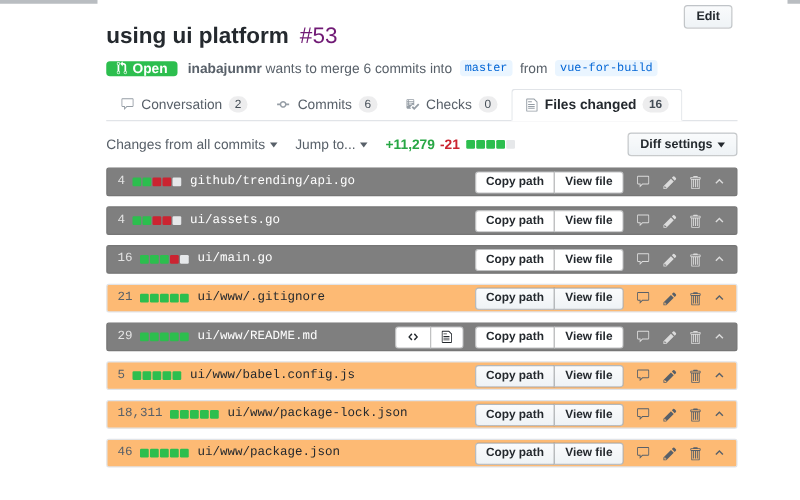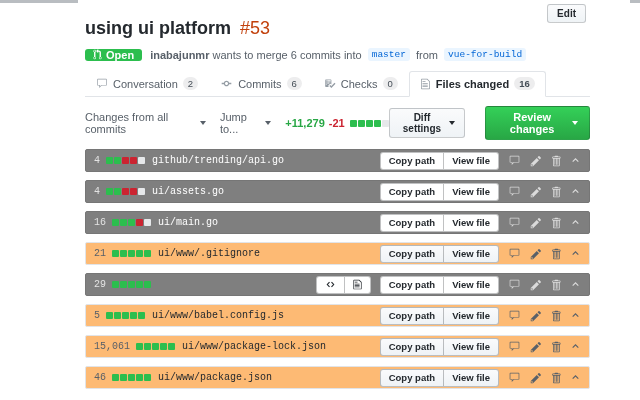--- a/index.html
+++ b/index.html
@@ -7,21 +7,21 @@
     font-family:"Liberation Sans","DejaVu Sans",sans-serif; color:#24292e; }
   .sliver { position:absolute; top:0; height:3px; background:#b9bdc1; }
   .sliver.left { left:0; width:78px; }
   .sliver.right { right:0; width:10px; }
 
   .container { position:absolute; left:85px; top:2px; width:505px; }
 
   
   .title-row { position:relative; padding-top:3px; }
   .pr-title { font-size:18px; font-weight:600; color:#24292e; display:inline; }
-  .pr-number { font-size:18px; font-weight:400; color:#c2410c; }
+  .pr-number { font-size:18px; font-weight:400; color:#701a75; }
   .btn { display:inline-flex; align-items:center; gap:4px; background:#fafbfc;
     background:linear-gradient(#fafbfc,#eff3f6); border:1px solid rgba(27,31,35,.22);
     border-radius:3px; font-size:10px; font-weight:600; color:#24292e; padding:3px 9px; cursor:pointer; }
   .edit-btn { position:absolute; right:4px; top:2px; }
 
   .meta-row { display:flex; align-items:center; margin-top:6px; font-size:11px; color:#586069; flex-wrap:nowrap; }
   .state-badge { display:inline-flex; align-items:center; gap:4px; background:#2cbe4e; color:#fff;
     font-size:11px; font-weight:600; border-radius:3px; padding:0 8px; margin-right:8px; }
   .state-badge svg { display:block; }
   .author { font-weight:600; }
@@ -152,24 +152,20 @@
         <span class="blk" style="background: rgb(44, 190, 78);"></span>
         <span class="blk" style="background: rgb(44, 190, 78);"></span>
         <span class="blk" style="background: rgb(44, 190, 78);"></span>
         <span class="blk" style="background: rgb(230, 232, 234);"></span>
       </span>
     <span class="toolbar-right">
       <button class="btn">
         <span>Diff settings</span>
           <span class="caret"></span>
       </button>
-      <button class="review-btn">
-        <span>Review changes</span>
-          <span class="caret"></span>
-      </button>
     </span>
   </div>
 
   <div class="file-list">
       <div class="file-row dark">
     <span class="stat">4</span>
 
     <span class="blocks">
           <span class="blk" style="background: rgb(44, 190, 78);"></span>
           <span class="blk" style="background: rgb(44, 190, 78);"></span>
@@ -326,20 +322,21 @@
       <div class="file-row dark">
     <span class="stat">29</span>
 
     <span class="blocks">
           <span class="blk" style="background: rgb(44, 190, 78);"></span>
           <span class="blk" style="background: rgb(44, 190, 78);"></span>
           <span class="blk" style="background: rgb(44, 190, 78);"></span>
           <span class="blk" style="background: rgb(44, 190, 78);"></span>
           <span class="blk" style="background: rgb(44, 190, 78);"></span>
         </span>
+    <span class="path">ui/www/README.md</span>
     <span class="row-right">
       <span class="btn-group">
         <button class="grp-btn">
           <svg width="11" height="9" viewBox="0 0 14 16" fill="currentColor">
                 <path d="M9.5 3L8 4.5 11.5 8 8 11.5 9.5 13 14 8 9.5 3zm-5 0L0 8l4.5 5L6 11.5 2.5 8 6 4.5 4.5 3z"></path>
               </svg>
         </button>
         <button class="grp-btn">
           <svg width="9" height="11" viewBox="0 0 12 16" fill="currentColor">
                 <path d="M6 5H2V4h4v1zM2 8h7V7H2v1zm0 2h7V9H2v1zm0 2h7v-1H2v1zm10-7.5V14c0 .55-.45 1-1 1H1c-.55 0-1-.45-1-1V2c0-.55.45-1 1-1h7.5L12 4.5zM11 5L8 2H1v12h10V5z"></path>
@@ -405,21 +402,21 @@
             </svg>
       </span>
       <span class="row-icon">
         <svg width="11" height="9" viewBox="0 0 16 16" fill="none" stroke="currentColor" stroke-width="2">
               <path d="M3 10l5-5 5 5"></path>
             </svg>
       </span>
     </span>
   </div>
       <div class="file-row">
-    <span class="stat">15,061</span>
+    <span class="stat">18,311</span>
 
     <span class="blocks">
           <span class="blk" style="background: rgb(44, 190, 78);"></span>
           <span class="blk" style="background: rgb(44, 190, 78);"></span>
           <span class="blk" style="background: rgb(44, 190, 78);"></span>
           <span class="blk" style="background: rgb(44, 190, 78);"></span>
           <span class="blk" style="background: rgb(44, 190, 78);"></span>
         </span>
     <span class="path">ui/www/package-lock.json</span>
     <span class="row-right">

